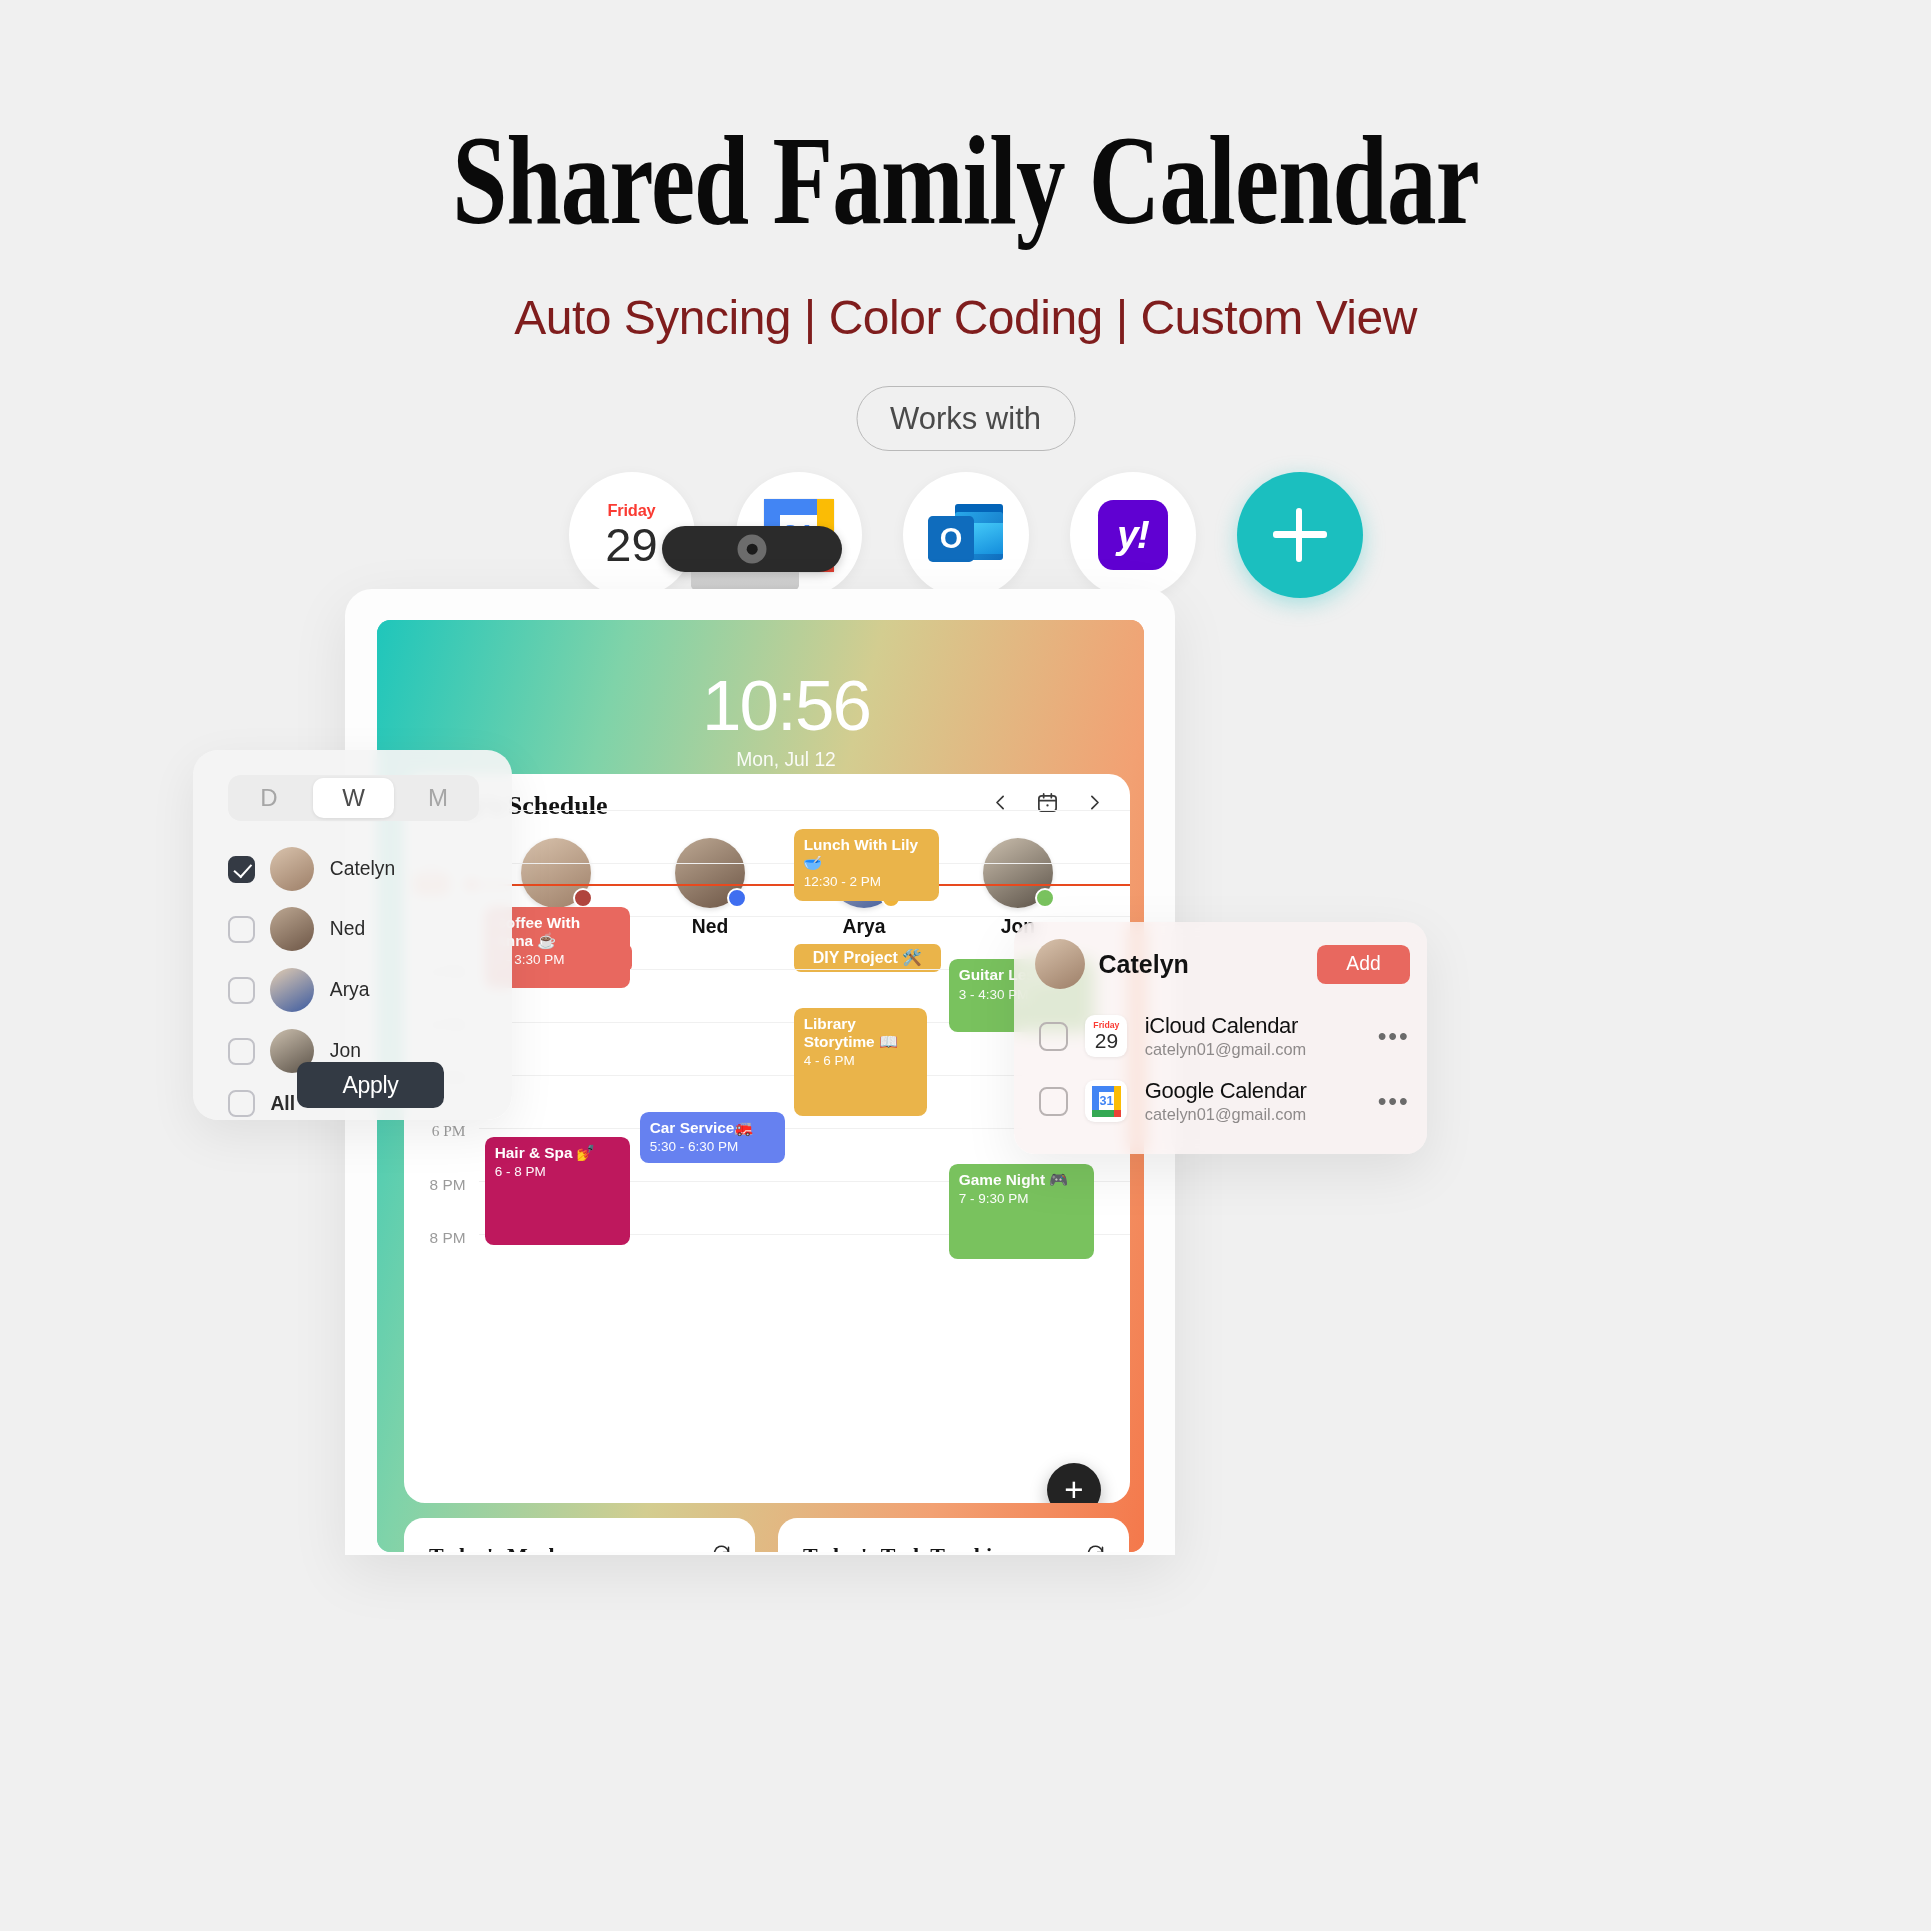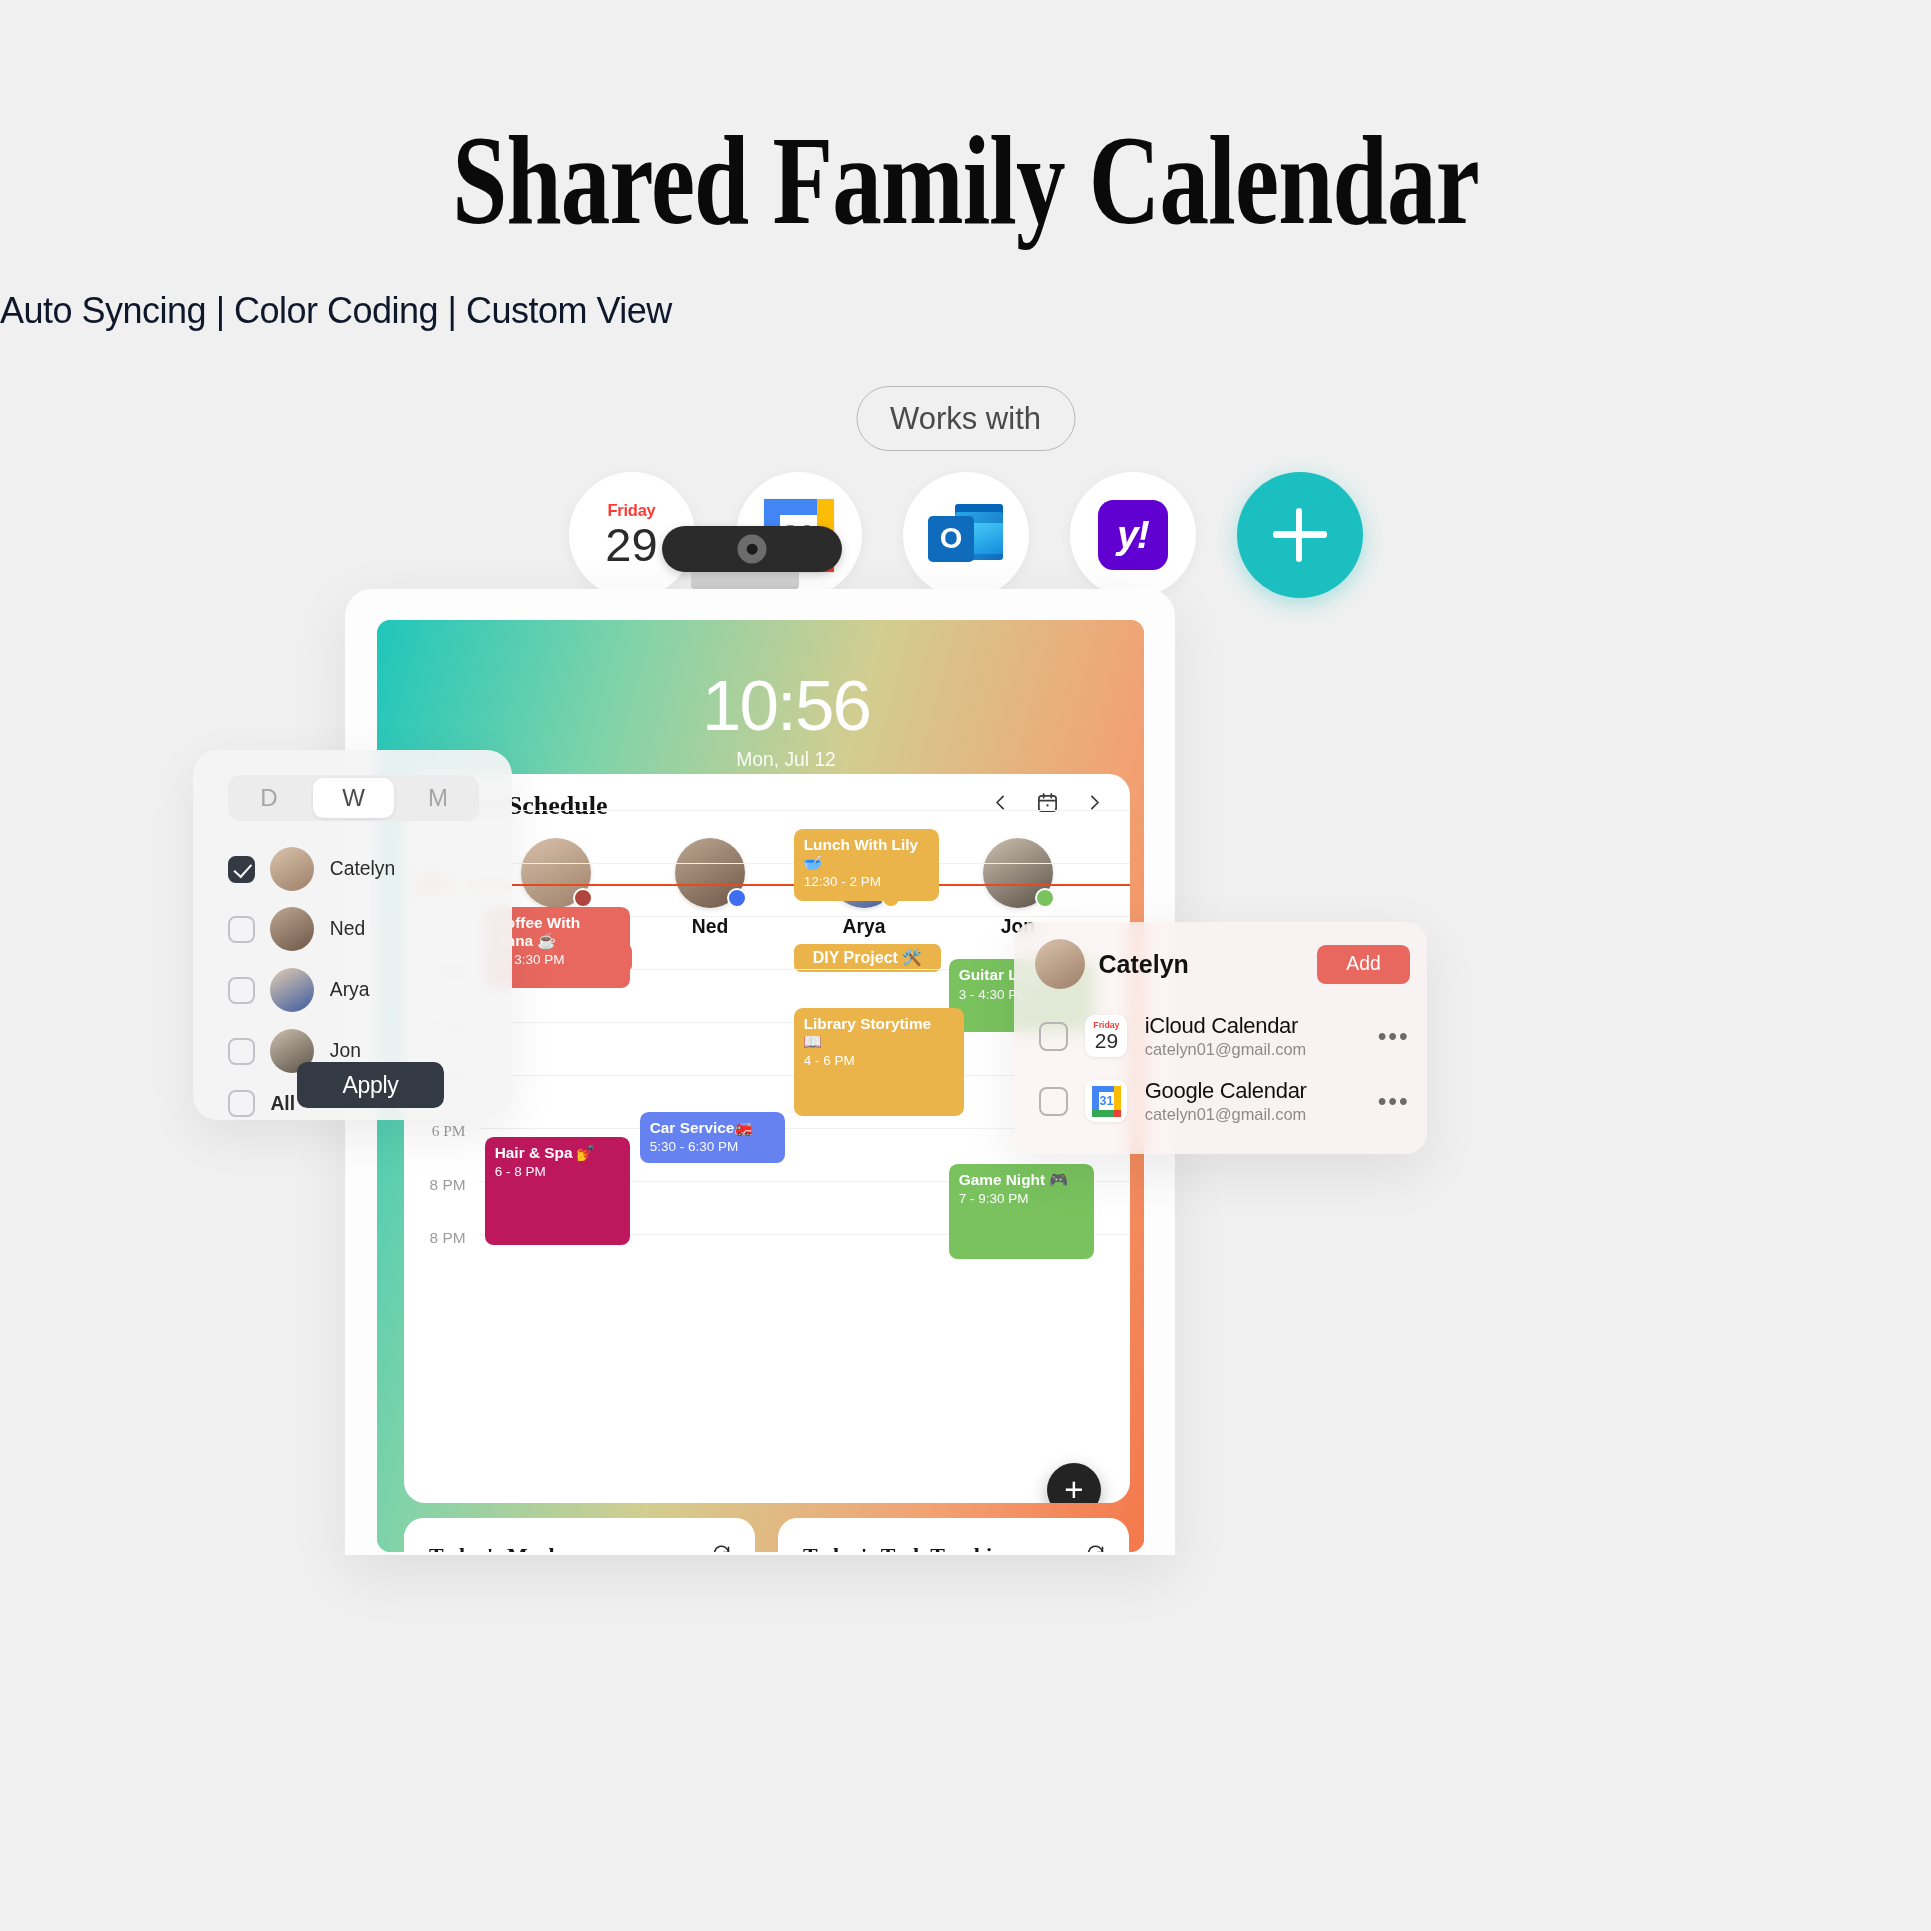--- a/index.html
+++ b/index.html
@@ -18,22 +18,23 @@
     font-family: "Liberation Serif", serif;
     font-weight: bold;
     font-size: 127px;
     letter-spacing: -1px;
     color: #0a0a0a;
     transform: scaleX(0.78);
     line-height: 1.05;
   }
   .hero-sub {
     position: absolute; top: 290px; left: 0; width: 1931px;
-    font-size: 36px;
-    color: #0f172a;
+    text-align: center;
+    font-size: 48px;
+    color: #7f1d1d;
     letter-spacing: -0.5px;
   }
   .works-pill {
     position: absolute; top: 386px; left: 50%; transform: translateX(-50%);
     border: 1.4px solid #b9b9b9;
     border-radius: 39px;
     padding: 13.5px 33px;
     font-size: 31px;
     color: #4a4a4a;
     background: transparent;
@@ -375,21 +376,21 @@
             <div class="tm">12:30 - 2 PM</div>
           </div>
           <div class="ev" style="left:81px; top:-60px; width:145px; height:81px; background:#e8685f;">
             <div class="ttl">Coffee With Anna ☕</div>
             <div class="tm">2 - 3:30 PM</div>
           </div>
           <div class="ev" style="left:545px; top:-7.7px; width:145px; height:73px; background:#79c25e;">
             <div class="ttl">Guitar Lesson</div>
             <div class="tm">3 - 4:30 PM</div>
           </div>
-          <div class="ev" style="left:390px; top:41px; width:170px; height:108px; background:#eab44a;">
+          <div class="ev" style="left:390px; top:41px; width:133px; height:108px; background:#eab44a;">
             <div class="ttl">Library Storytime 📖</div>
             <div class="tm">4 - 6 PM</div>
           </div>
           <div class="ev" style="left:236px; top:145px; width:145px; height:51px; background:#6681f0;">
             <div class="ttl">Car Service🚒</div>
             <div class="tm">5:30 - 6:30 PM</div>
           </div>
           <div class="ev" style="left:81px; top:170px; width:145px; height:108px; background:#be185d;">
             <div class="ttl">Hair &amp; Spa 💅</div>
             <div class="tm">6 - 8 PM</div>

